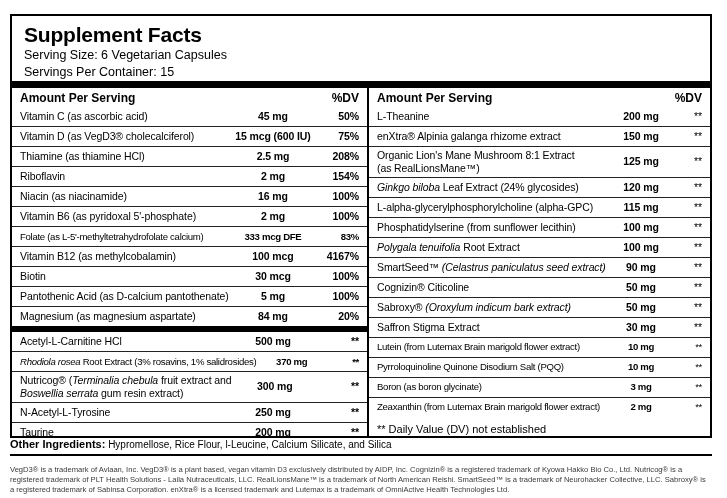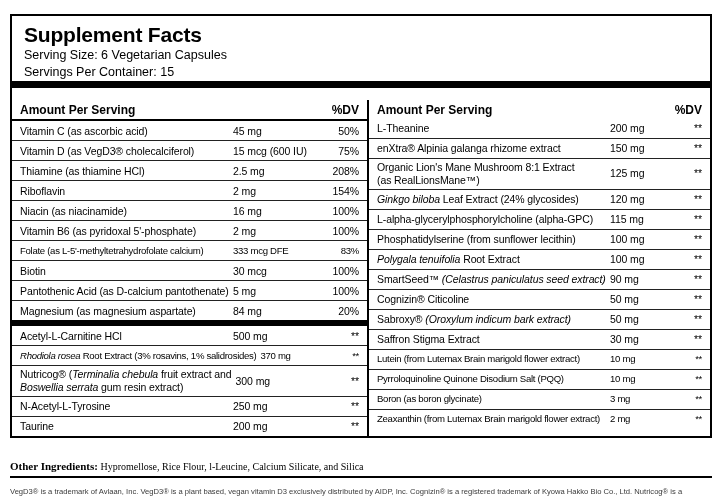--- a/index.html
+++ b/index.html
@@ -17,47 +17,47 @@
     height: 424px;
     box-sizing: border-box;
     display: flex; flex-direction: column;
     overflow: hidden;
     background: #fff;
   }
   .hdr { padding: 7px 12px 1px; }
   .title { font-size: 21px; font-weight: bold; letter-spacing: -0.2px; }
   .sub { font-size: 12.5px; line-height: 1.32; }
   .bar-thick { height: 7px; background: #000; }
-  .cols { display: flex; flex: 1; min-height: 0; margin-top: 12px; }
+  .cols { display: flex; flex: 1; min-height: 0; }
   .col { display: flex; flex-direction: column; box-sizing: border-box; }
   .col-left { width: 357px; border-right: 2px solid #000; }
   .col-right { flex: 1; }
   .colhdr {
     display: flex; justify-content: space-between; align-items: flex-end;
     font-weight: bold; font-size: 12px; padding: 3px 8px 2px;
   }
   .bar-med { height: 3px; background: #000; }
   .row {
     display: flex; align-items: center;
     padding: 0 8px; min-height: 19px;
     font-size: 10.5px; letter-spacing: -0.1px; line-height: 1.22;
   }
   .row:not(.first) { border-top: 1px solid #222; }
   .row.small { font-size: 9.6px; letter-spacing: -0.3px; }
   .row .name { flex: 1; white-space: nowrap; padding: 2px 4px 2px 0; }
-  .row .amt { text-align: left; white-space: nowrap; }
+  .row .amt { text-align: center; white-space: nowrap; font-weight: bold; }
   .row .dv { text-align: right; white-space: nowrap; }
   .col-left .amt { width: 80px; }
-  .col-left .dv { width: 46px; }
+  .col-left .dv { width: 46px; font-weight: bold; }
   .col-right .amt { width: 62px; }
   .col-right .dv { width: 30px; }
   .it { font-style: italic; }
   .bar-sec { height: 6px; background: #000; }
   .footnote { padding: 6px 8px 3px; font-size: 11px; }
-  .other { margin-top: 22px; font-size: 10px; font-family: Liberation Serif, serif; }
+  .other { margin-top: 0; font-size: 10px; }
   .other .oi-label { font-weight: bold; font-size: 11px; }
   .rule2 { height: 2px; background: #000; margin-top: 4px; }
   .legal {
     margin-top: 9px;
     font-size: 7.6px; line-height: 1.34;
     color: #3a3a3a;
   }
 </style>
 </head>
 <body>
@@ -107,20 +107,25 @@
               <div class="name"><span>Vitamin B6 (as pyridoxal 5'-phosphate)</span></div>
               <div class="amt">2 mg</div>
               <div class="dv">100%</div>
             </div>
             <div class="row small">
               <div class="name"><span>Folate (as L-5'-methyltetrahydrofolate calcium)</span></div>
               <div class="amt">333 mcg DFE</div>
               <div class="dv">83%</div>
             </div>
             <div class="row">
+              <div class="name"><span>Vitamin B12 (as methylcobalamin)</span></div>
+              <div class="amt">100 mcg</div>
+              <div class="dv">4167%</div>
+            </div>
+            <div class="row">
               <div class="name"><span>Biotin</span></div>
               <div class="amt">30 mcg</div>
               <div class="dv">100%</div>
             </div>
             <div class="row">
               <div class="name"><span>Pantothenic Acid (as D-calcium pantothenate)</span></div>
               <div class="amt">5 mg</div>
               <div class="dv">100%</div>
             </div>
             <div class="row">

